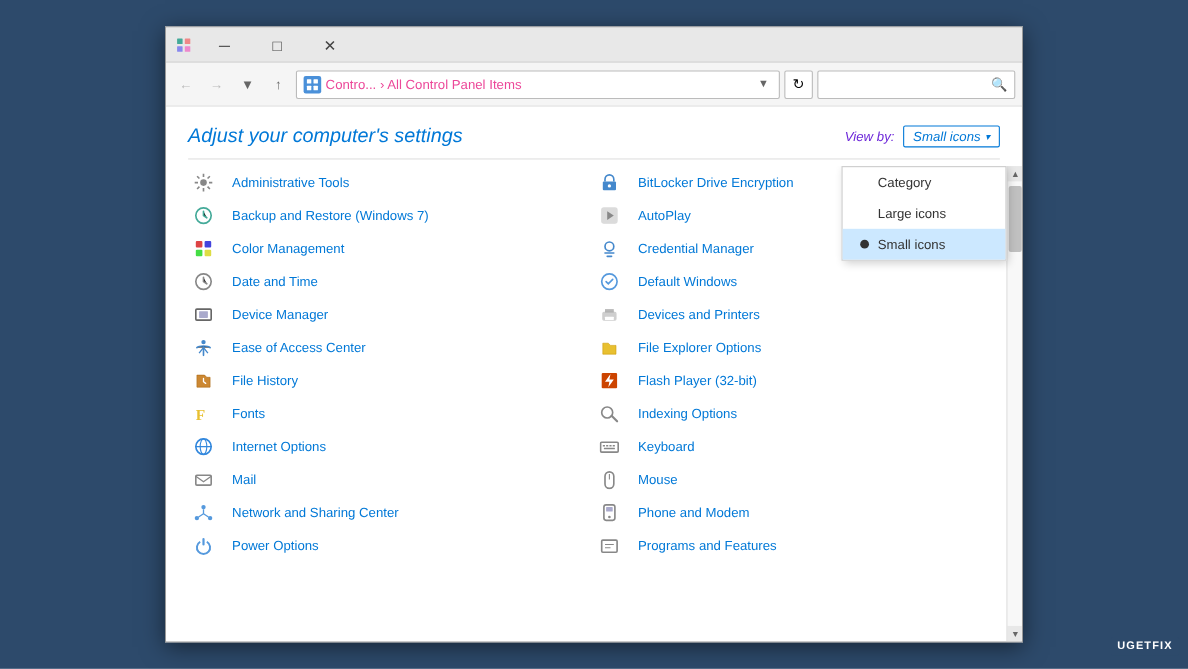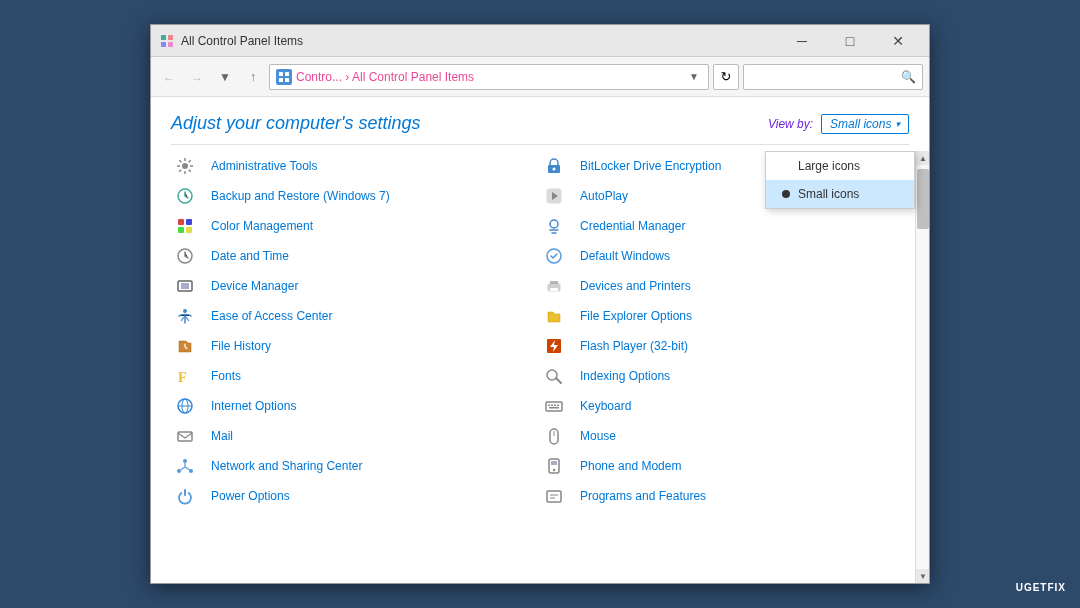--- a/index.html
+++ b/index.html
@@ -306,21 +306,20 @@
 
   <div class="title-bar">
     <div class="title-bar-icon">
       <svg width="14" height="14" viewBox="0 0 14 14">
         <rect x="1" y="1" width="5" height="5" fill="#4a9" rx="0.5"></rect>
         <rect x="8" y="1" width="5" height="5" fill="#e88" rx="0.5"></rect>
         <rect x="1" y="8" width="5" height="5" fill="#88e" rx="0.5"></rect>
         <rect x="8" y="8" width="5" height="5" fill="#e8c" rx="0.5"></rect>
       </svg>
     </div>
-    <span class="title-bar-title">All Control Panel Items</span>
     <div class="title-bar-controls">
       <button class="title-bar-btn">─</button>
       <button class="title-bar-btn">□</button>
       <button class="title-bar-btn close">✕</button>
     </div>
   </div>
 
   <div class="address-bar">
     <button class="nav-btn disabled">←</button>
     <button class="nav-btn disabled">→</button>
@@ -605,20 +604,24 @@
         <div class="scroll-up">▲</div>
         <div class="scroll-track">
           <div class="scroll-thumb"></div>
         </div>
         <div class="scroll-down">▼</div>
       </div>
 
       <div class="dropdown-menu" style="top:0;right:14px;">
         <div class="dropdown-item">
           <span class="no-dot">&nbsp;&nbsp;</span>
+          <span>Category</span>
+        </div>
+        <div class="dropdown-item">
+          <span class="no-dot">&nbsp;&nbsp;</span>
           <span>Large icons</span>
         </div>
         <div class="dropdown-item selected">
           <span class="dot"></span>
           <span>Small icons</span>
         </div>
       </div>
 
     </div>
   </div>

